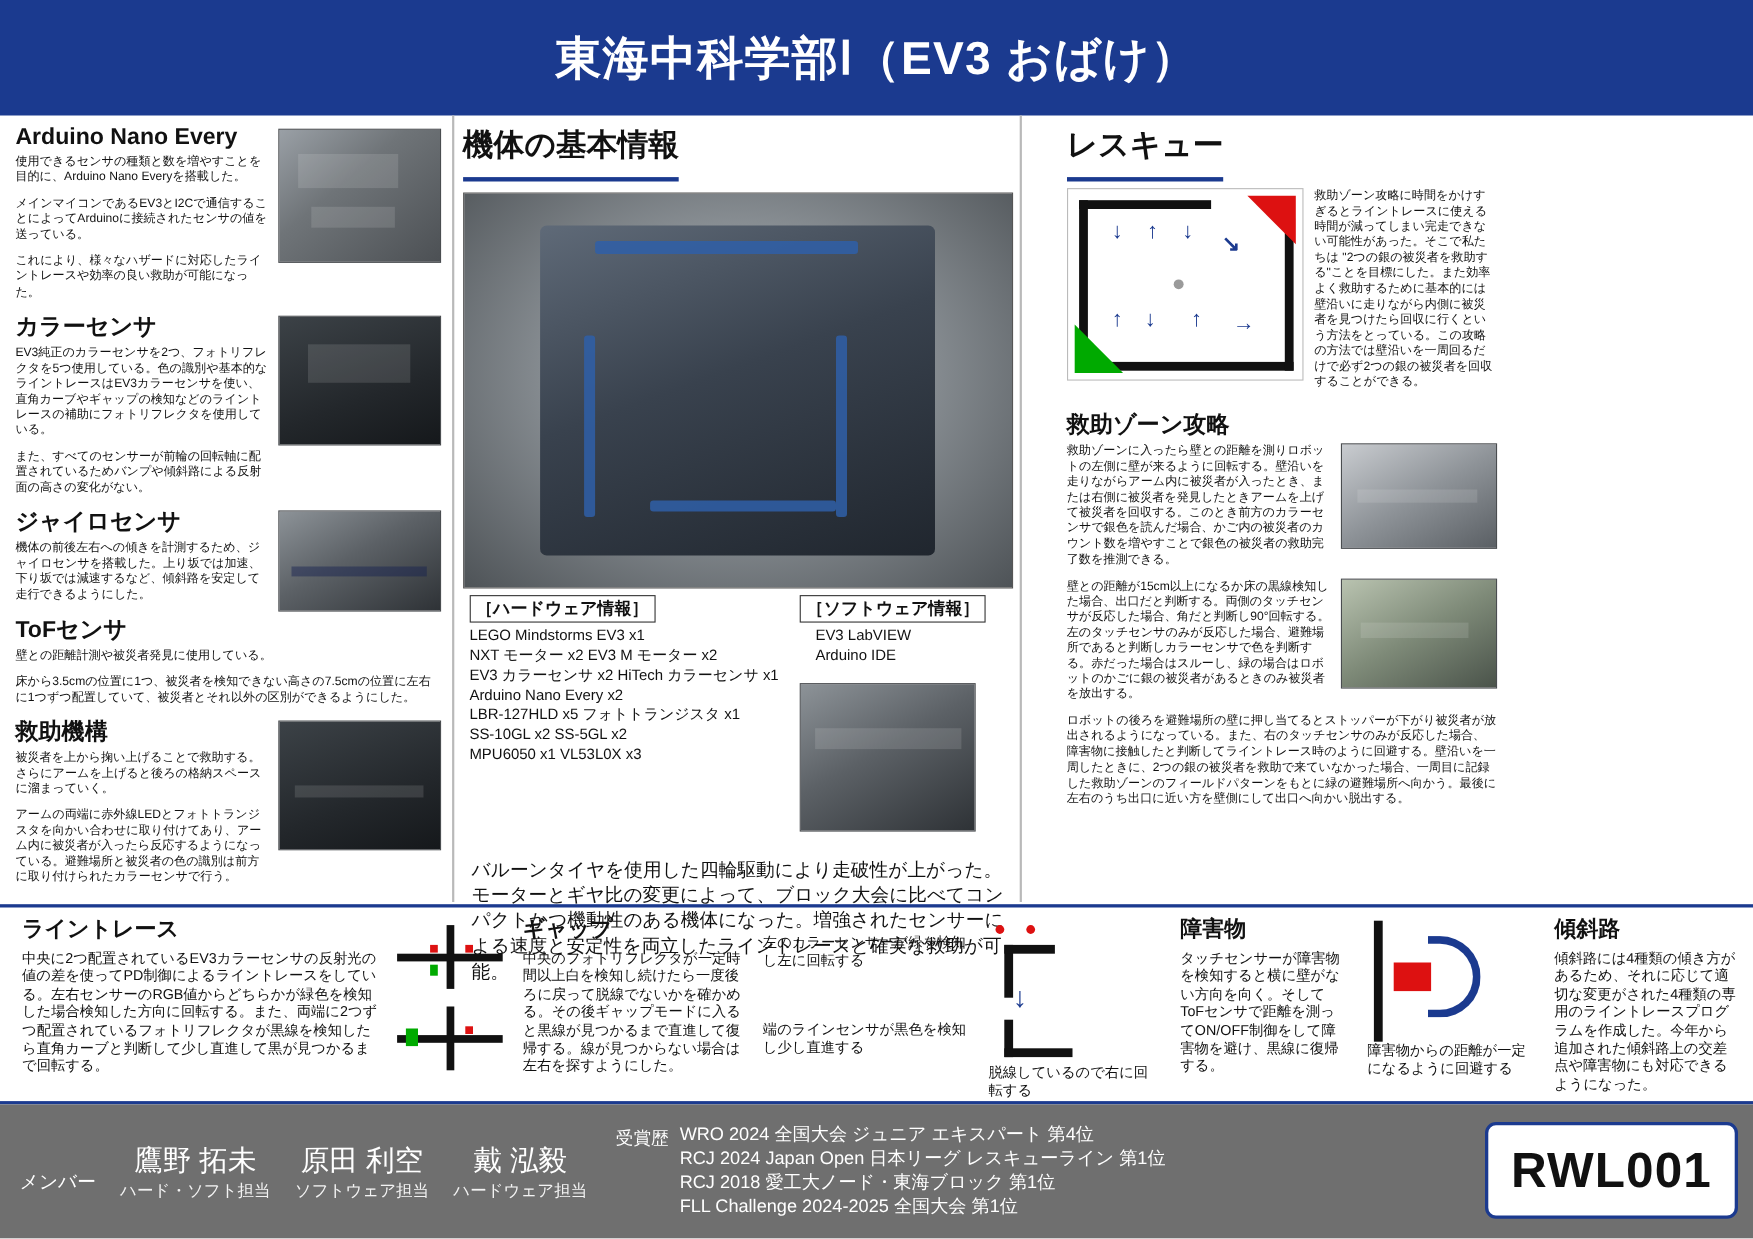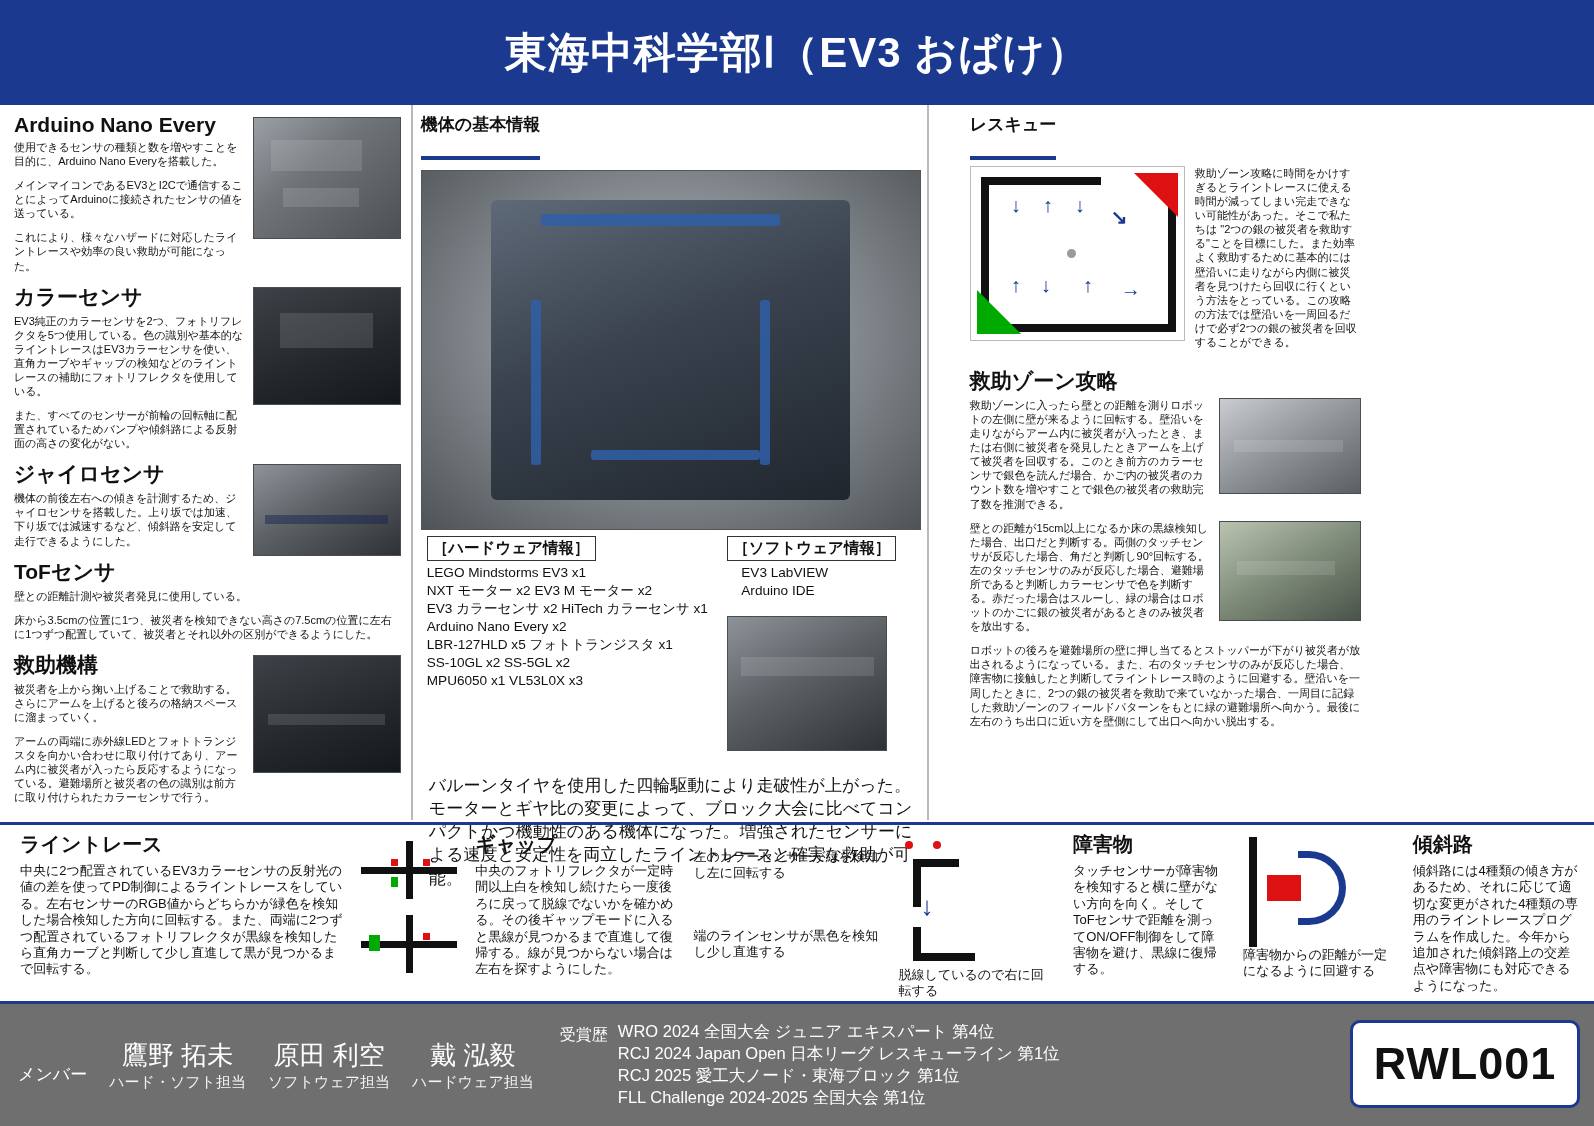--- a/index.html
+++ b/index.html
@@ -29,22 +29,22 @@
     display:flex;
   }
   .col-left { width:535px; padding:8px 10px 0 14px; }
   .col-mid  { width:520px; padding:8px 6px 0 8px; border-left:2px solid #b9b9b9; border-right:2px solid #b9b9b9;}
   .col-right{ width:539px; padding:8px 12px 0 10px;margin-left:31px; }
 
   .sec-title {
     font-size:21px; font-weight:bold; margin:0 0 3px 0; color:#111;
   }
   .sec-title.underline {
-    display:inline-block; border-bottom:4px solid #1b3a8f; padding-bottom:20px;
-    font-size:17px; margin-bottom:6px;
+    display:inline-block; border-bottom:4px solid #1b3a8f; padding-bottom:10px;
+    font-size:28px; margin-bottom:6px;
   }
   p.txt {
     font-size:11px; line-height:1.28; margin:0 0 10px 0; text-align:left;
   }
 
   .row { display:flex; gap:8px; }
   .row .txtcol { flex:1; }
 
   
   .photo { background:#6c6f73; border:1px solid #4a4d50; position:relative; overflow:hidden; }
@@ -376,21 +376,21 @@
         <div class="nm">戴 泓毅</div>
         <div class="rl">ハードウェア担当</div>
       </div>
     </div>
 
     <div class="awards">
       <div class="alabel">受賞歴</div>
       <ul>
         <li>WRO 2024 全国大会 ジュニア エキスパート 第4位</li>
         <li>RCJ 2024 Japan Open 日本リーグ レスキューライン 第1位</li>
-        <li>RCJ 2025 愛工大ノード・東海ブロック 第1位</li>
+        <li>RCJ 2018 愛工大ノード・東海ブロック 第1位</li>
         <li>FLL Challenge 2024-2025 全国大会 第1位</li>
       </ul>
     </div>
 
     <div class="team-id">RWL001</div>
   </div>
 
 </div>
 
 </body></html>

